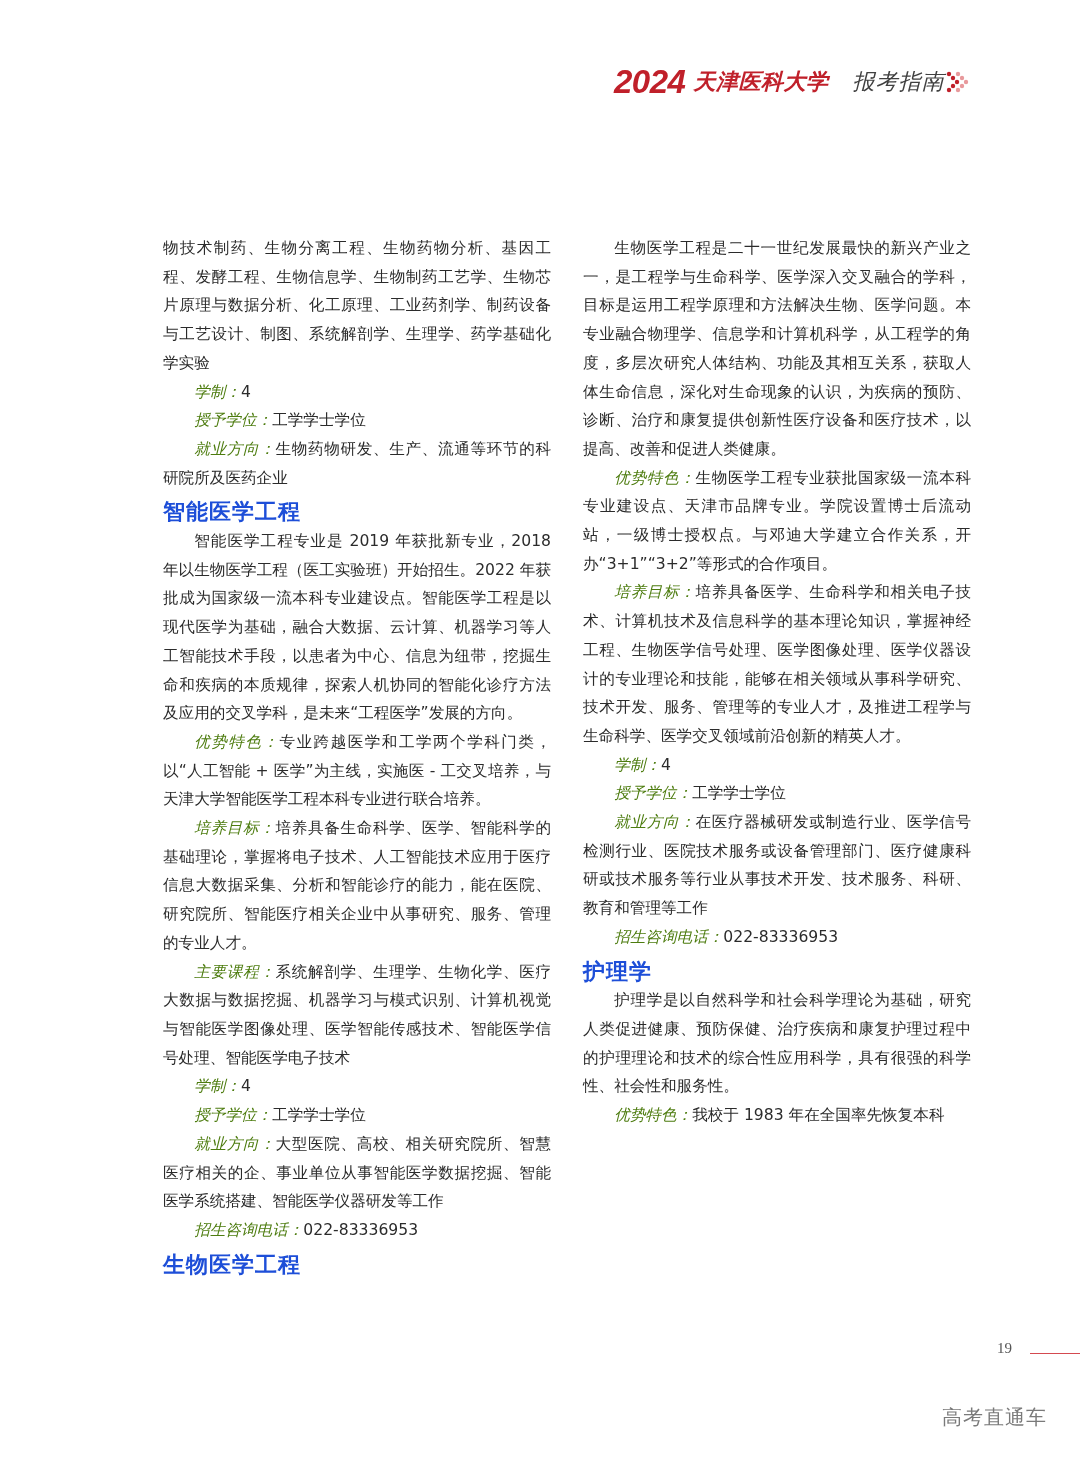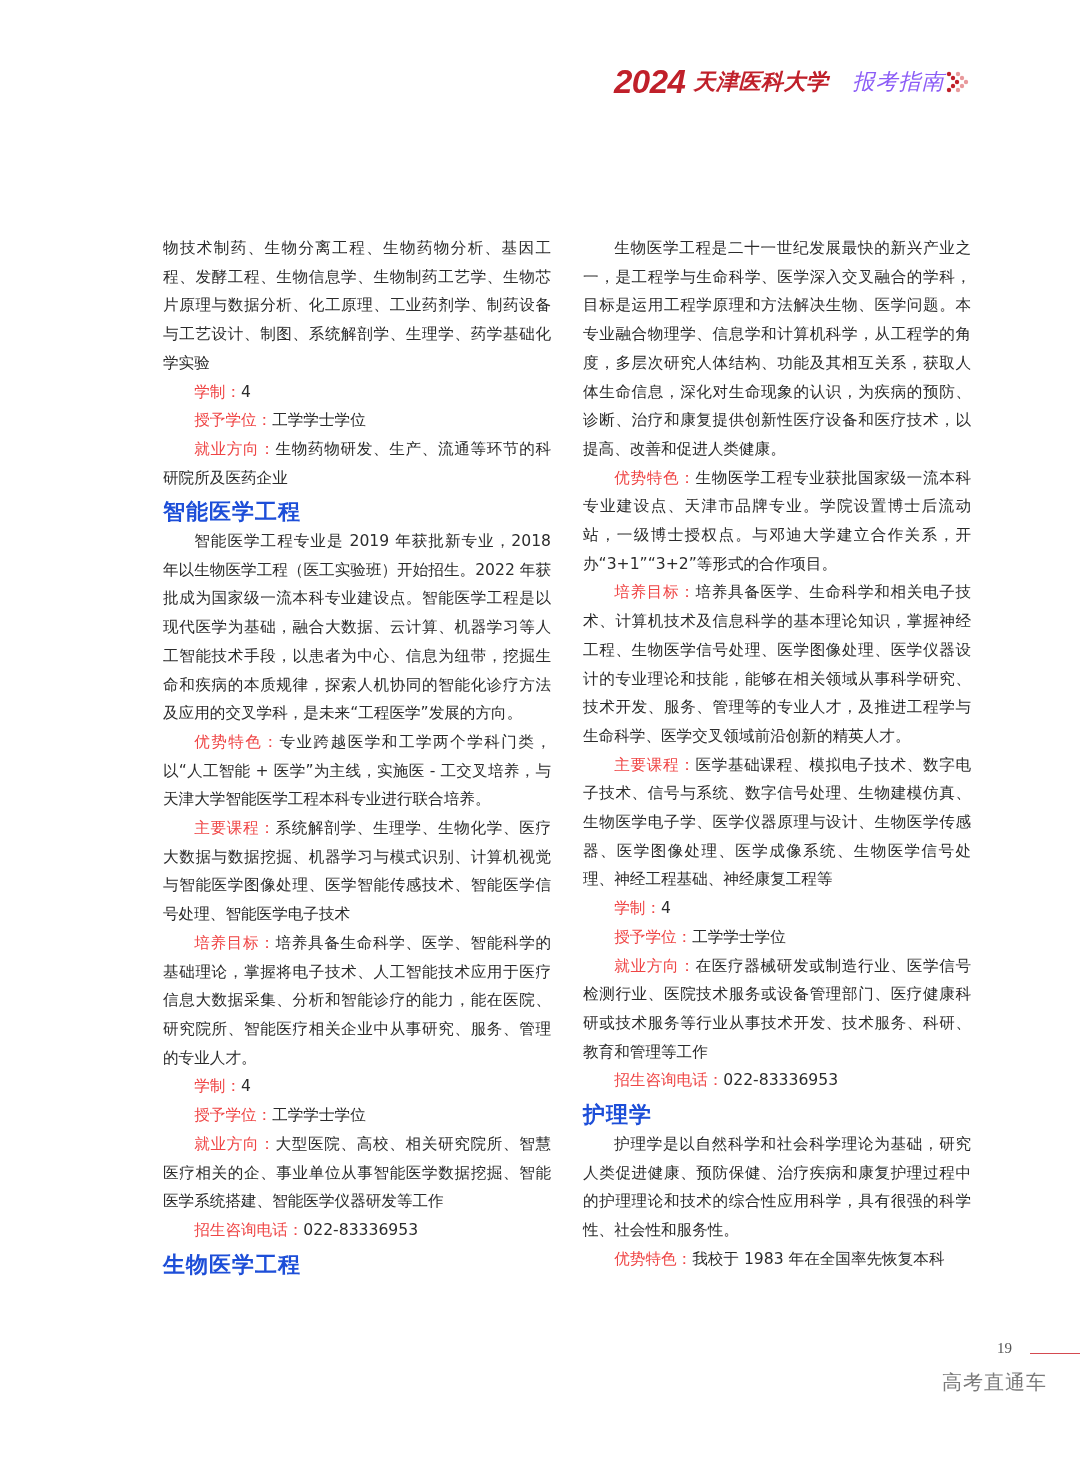--- a/index.html
+++ b/index.html
@@ -3,35 +3,35 @@
 <meta charset="utf-8">
 <style>
   html, body { margin: 0; padding: 0; }
   body {
     width: 1080px; height: 1458px; background: #ffffff; position: relative; overflow: hidden;
     font-family: "DejaVu Sans", "Liberation Sans", sans-serif; color: #2b2b2b;
   }
   .header { position: absolute; top: 62px; left: 614px; height: 40px; display: flex; align-items: center; white-space: nowrap; font-style: italic; }
   .hdr-year { color: #c0202a; font-family: "Liberation Sans", sans-serif; font-weight: bold; font-size: 33px; letter-spacing: -0.5px; margin-right: 8px; }
   .hdr-school { color: #c0202a; font-weight: bold; font-size: 22px; margin-right: 24px; letter-spacing: 0.5px; }
-  .hdr-guide { color: #8b5cf6; font-size: 22px; letter-spacing: 1px; margin-right: 2px; }
+  .hdr-guide { color: #404040; font-size: 22px; letter-spacing: 1px; margin-right: 2px; }
   .hdr-arrow { width: 26px; height: 22px; }
 
   .col { position: absolute; top: 234px; width: 388px; font-size: 15.6px; line-height: 28.7px; text-align: justify; }
   .col.left { left: 163px; }
   .col.right { left: 583px; }
   .p { margin: 0; text-indent: 2em; }
   .p.noindent { text-indent: 0; }
-  .label { color: #ef4444; }
+  .label { color: #4d7c0f; font-style: italic; }
   .h { margin: 0; color: #1d4ed8; font-weight: bold; font-size: 22px; line-height: 28.7px; letter-spacing: 1px; text-indent: 0; }
   .h.gap-top { margin-top: 6px; }
 
   .footer-num { position: absolute; top: 1340px; left: 997px; font-family: "Liberation Serif", serif; font-size: 15px; color: #555; }
   .footer-line { position: absolute; top: 1353px; left: 1030px; width: 50px; height: 1px; background: #d44a50; }
-  .footer-brand { position: absolute; top: 1369px; left: 942px; font-size: 20px; color: #7a7a7a; letter-spacing: 1px; }
+  .footer-brand { position: absolute; top: 1404px; left: 942px; font-size: 20px; color: #7a7a7a; letter-spacing: 1px; }
 </style>
 </head>
 <body>
 
 <div class="header">
   <span class="hdr-year">2024</span>
   <span class="hdr-school">天津医科大学</span>
   <span class="hdr-guide">报考指南</span>
   <svg class="hdr-arrow" viewBox="0 0 26 22">
     <g fill="#c0202a">
@@ -53,35 +53,34 @@
 
 <div class="col left">
   <p class="p noindent">物技术制药、生物分离工程、生物药物分析、基因工程、发酵工程、生物信息学、生物制药工艺学、生物芯片原理与数据分析、化工原理、工业药剂学、制药设备与工艺设计、制图、系统解剖学、生理学、药学基础化学实验</p>
   <p class="p"><span class="label">学制：</span><span>4</span></p>
   <p class="p"><span class="label">授予学位：</span><span>工学学士学位</span></p>
   <p class="p"><span class="label">就业方向：</span><span>生物药物研发、生产、流通等环节的科研院所及医药企业</span></p>
 
   <h2 class="h gap-top">智能医学工程</h2>
   <p class="p">智能医学工程专业是 2019 年获批新专业，2018 年以生物医学工程（医工实验班）开始招生。2022 年获批成为国家级一流本科专业建设点。智能医学工程是以现代医学为基础，融合大数据、云计算、机器学习等人工智能技术手段，以患者为中心、信息为纽带，挖掘生命和疾病的本质规律，探索人机协同的智能化诊疗方法及应用的交叉学科，是未来“工程医学”发展的方向。</p>
   <p class="p"><span class="label">优势特色：</span><span>专业跨越医学和工学两个学科门类，以“人工智能 + 医学”为主线，实施医 - 工交叉培养，与天津大学智能医学工程本科专业进行联合培养。</span></p>
+  <p class="p"><span class="label">培养目标：</span><span>培养具备生命科学、医学、智能科学的基础理论，掌握将电子技术、人工智能技术应用于医疗信息大数据采集、分析和智能诊疗的能力，能在医院、研究院所、智能医疗相关企业中从事研究、服务、管理的专业人才。</span></p>
   <p class="p"><span class="label">主要课程：</span><span>系统解剖学、生理学、生物化学、医疗大数据与数据挖掘、机器学习与模式识别、计算机视觉与智能医学图像处理、医学智能传感技术、智能医学信号处理、智能医学电子技术</span></p>
-  <p class="p"><span class="label">培养目标：</span><span>培养具备生命科学、医学、智能科学的基础理论，掌握将电子技术、人工智能技术应用于医疗信息大数据采集、分析和智能诊疗的能力，能在医院、研究院所、智能医疗相关企业中从事研究、服务、管理的专业人才。</span></p>
   <p class="p"><span class="label">学制：</span><span>4</span></p>
   <p class="p"><span class="label">授予学位：</span><span>工学学士学位</span></p>
   <p class="p"><span class="label">就业方向：</span><span>大型医院、高校、相关研究院所、智慧医疗相关的企、事业单位从事智能医学数据挖掘、智能医学系统搭建、智能医学仪器研发等工作</span></p>
   <p class="p"><span class="label">招生咨询电话：</span><span>022-83336953</span></p>
 
   <h2 class="h gap-top">生物医学工程</h2>
 </div>
 
 <div class="col right">
   <p class="p">生物医学工程是二十一世纪发展最快的新兴产业之一，是工程学与生命科学、医学深入交叉融合的学科，目标是运用工程学原理和方法解决生物、医学问题。本专业融合物理学、信息学和计算机科学，从工程学的角度，多层次研究人体结构、功能及其相互关系，获取人体生命信息，深化对生命现象的认识，为疾病的预防、诊断、治疗和康复提供创新性医疗设备和医疗技术，以提高、改善和促进人类健康。</p>
   <p class="p"><span class="label">优势特色：</span><span>生物医学工程专业获批国家级一流本科专业建设点、天津市品牌专业。学院设置博士后流动站，一级博士授权点。与邓迪大学建立合作关系，开办“3+1”“3+2”等形式的合作项目。</span></p>
   <p class="p"><span class="label">培养目标：</span><span>培养具备医学、生命科学和相关电子技术、计算机技术及信息科学的基本理论知识，掌握神经工程、生物医学信号处理、医学图像处理、医学仪器设计的专业理论和技能，能够在相关领域从事科学研究、技术开发、服务、管理等的专业人才，及推进工程学与生命科学、医学交叉领域前沿创新的精英人才。</span></p>
-  <p class="p"><span class="label">主要课程：</span><span>医学基础课程、模拟电子技术、数字电子技术、信号与系统、数字信号处理、生物建模仿真、生物医学电子学、医学仪器原理与设计、生物医学传感器、医学图像处理、医学成像系统、生物医学信号处理、神经工程基础、神经康复工程等</span></p>
   <p class="p"><span class="label">学制：</span><span>4</span></p>
   <p class="p"><span class="label">授予学位：</span><span>工学学士学位</span></p>
   <p class="p"><span class="label">就业方向：</span><span>在医疗器械研发或制造行业、医学信号检测行业、医院技术服务或设备管理部门、医疗健康科研或技术服务等行业从事技术开发、技术服务、科研、教育和管理等工作</span></p>
   <p class="p"><span class="label">招生咨询电话：</span><span>022-83336953</span></p>
 
   <h2 class="h gap-top">护理学</h2>
   <p class="p">护理学是以自然科学和社会科学理论为基础，研究人类促进健康、预防保健、治疗疾病和康复护理过程中的护理理论和技术的综合性应用科学，具有很强的科学性、社会性和服务性。</p>
   <p class="p"><span class="label">优势特色：</span><span>我校于 1983 年在全国率先恢复本科</span></p>
 </div>
 

